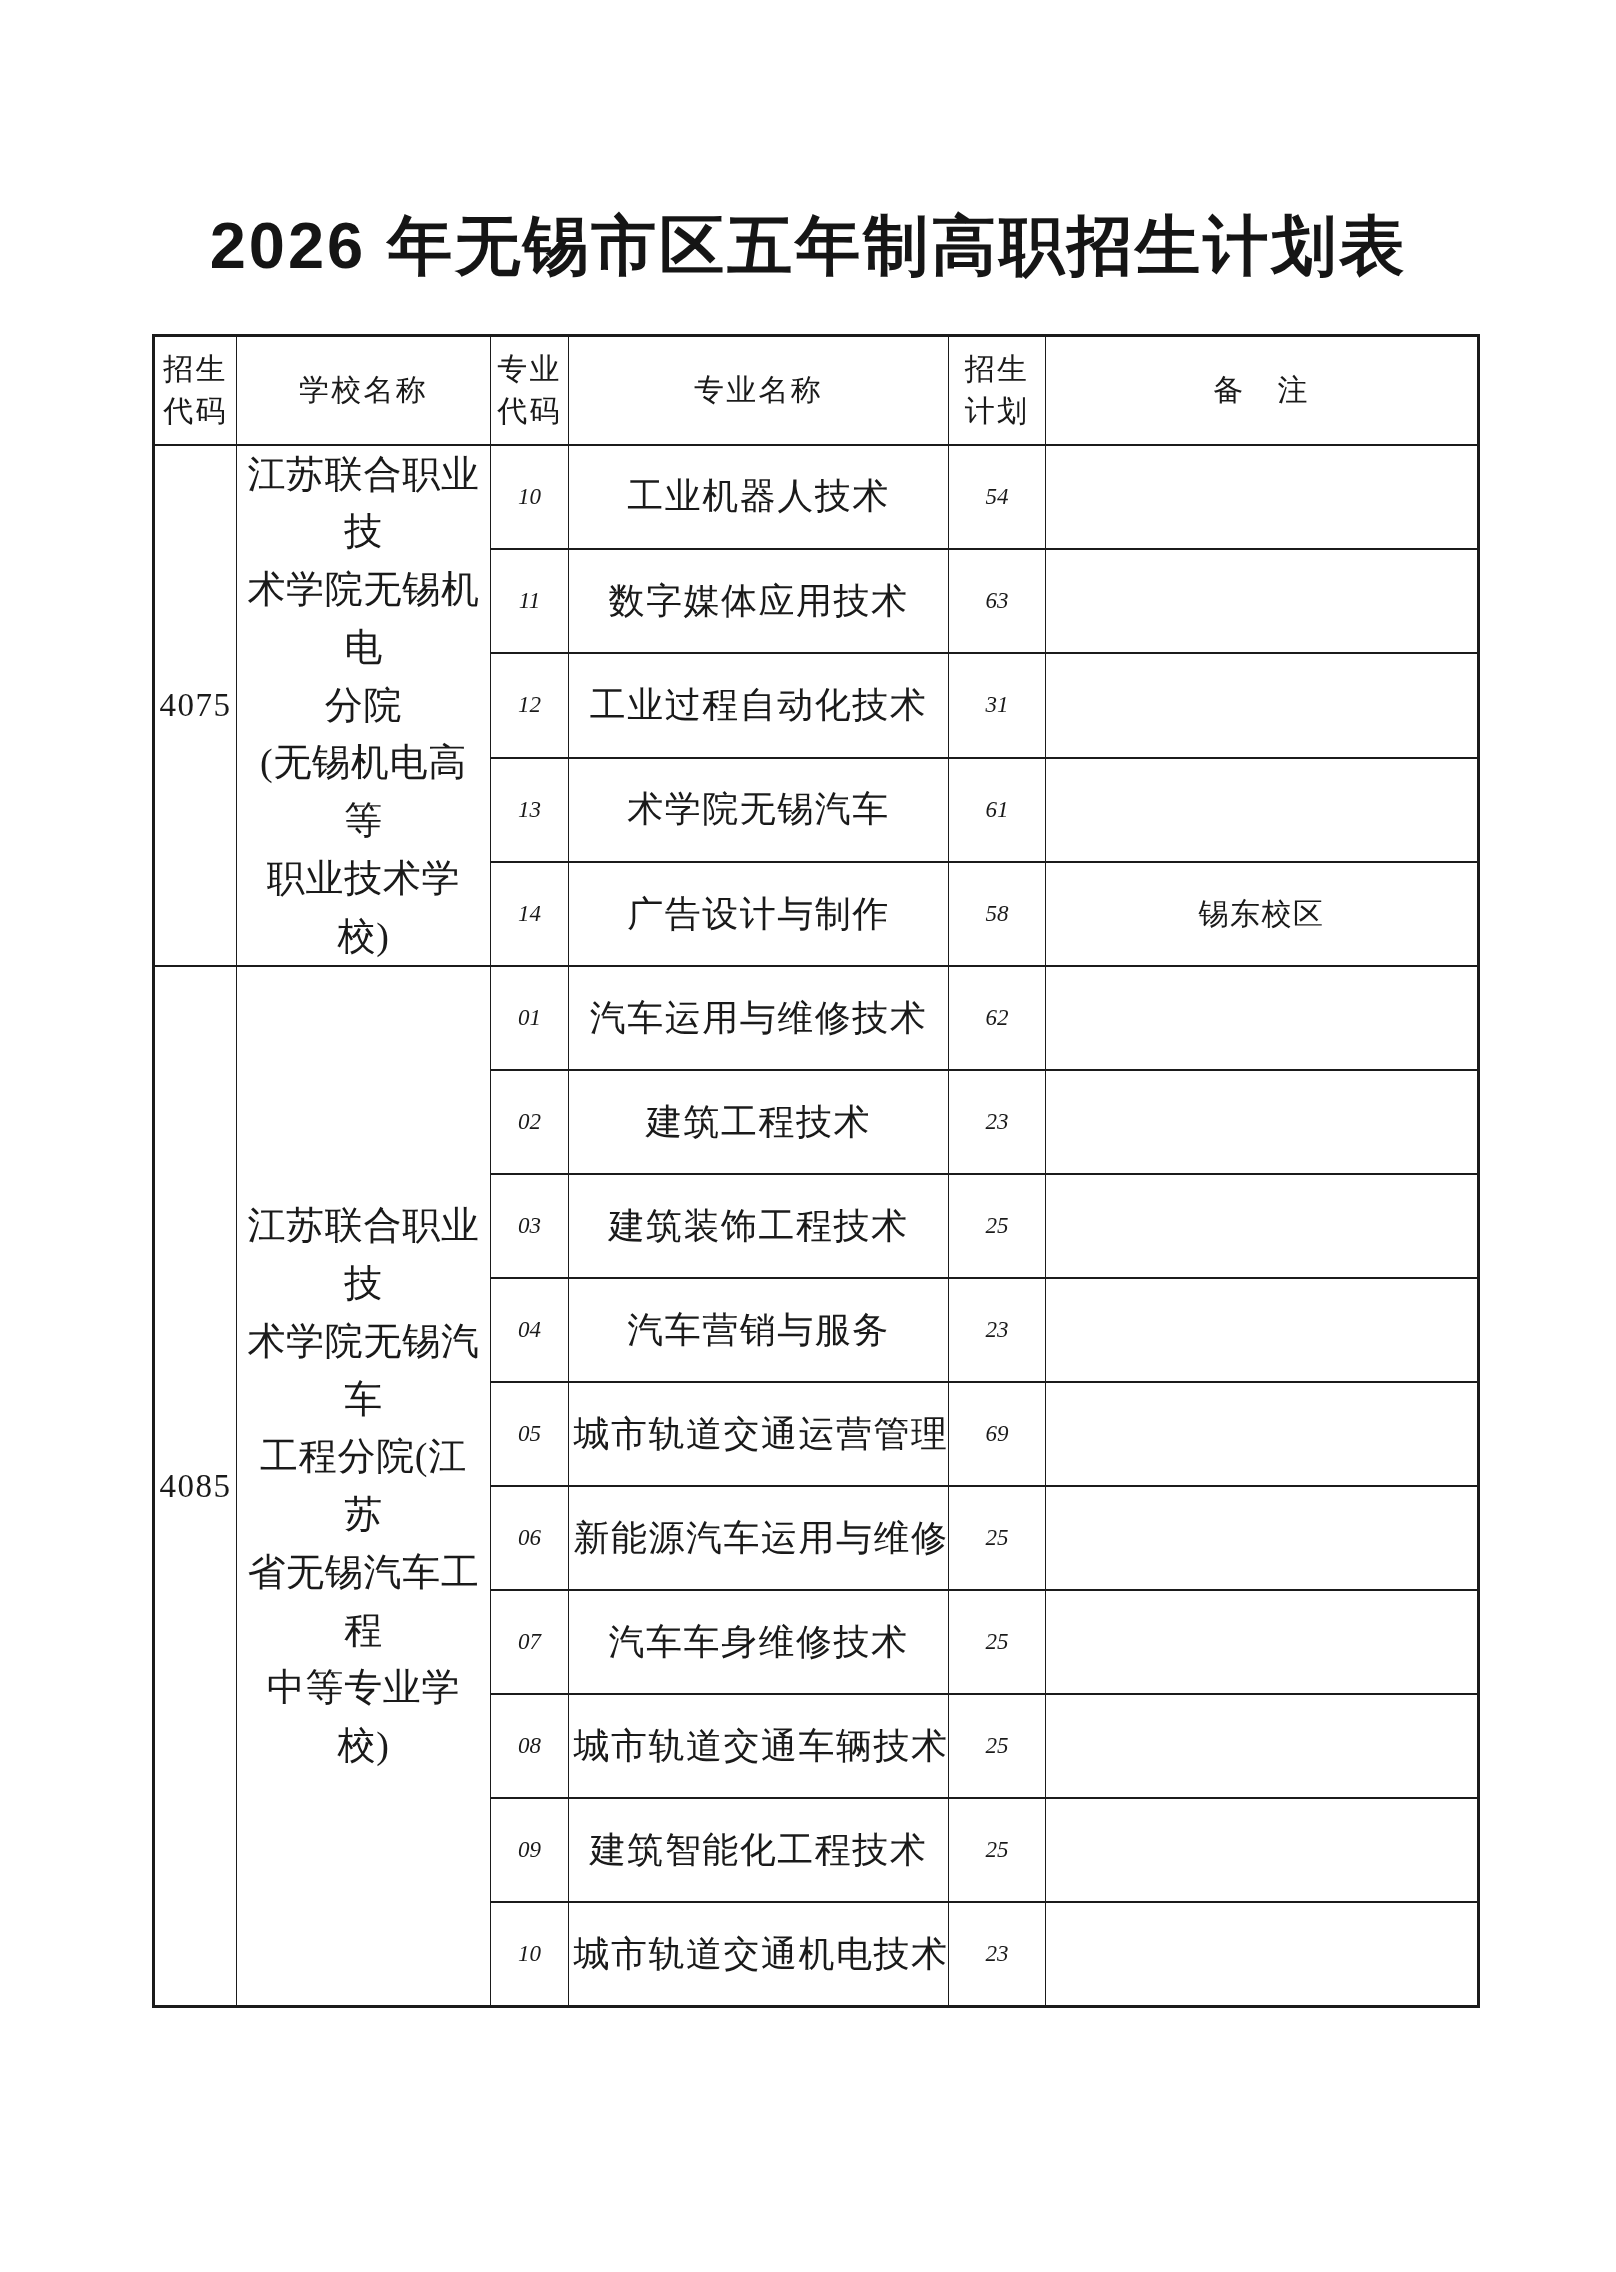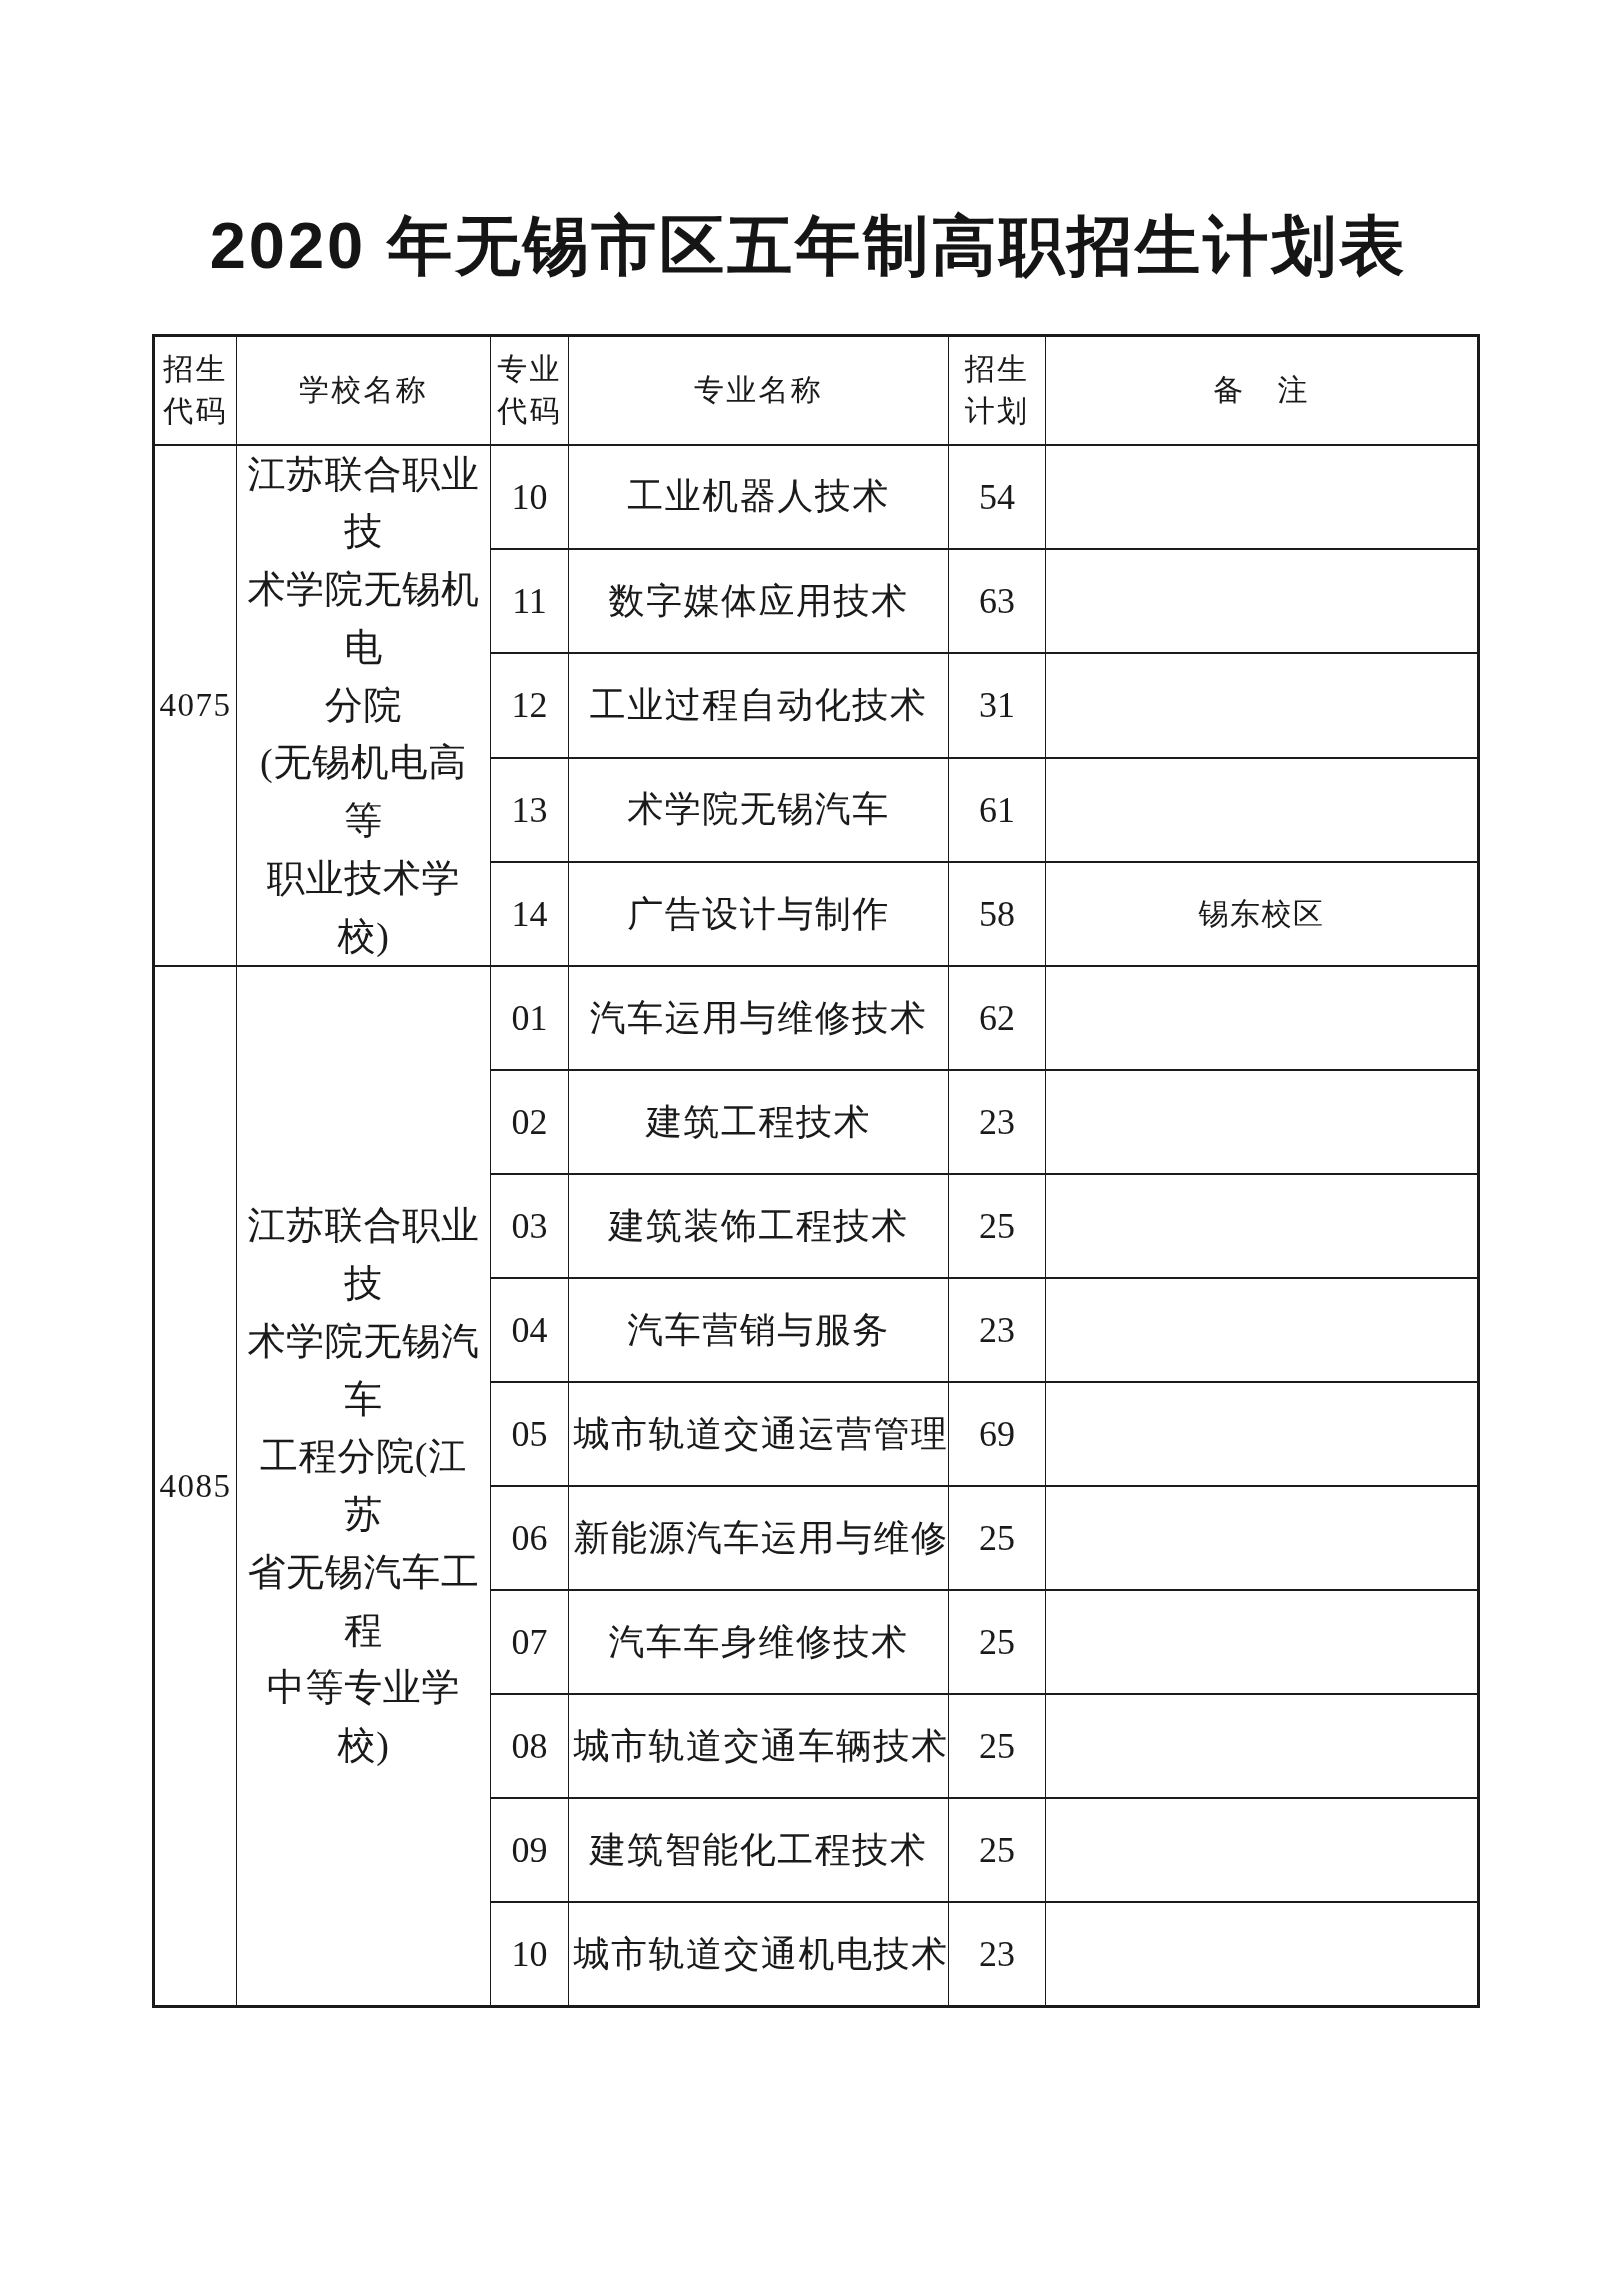--- a/index.html
+++ b/index.html
@@ -65,21 +65,22 @@
     letter-spacing: 1.5px;
   }
   td.cell-school-name {
     font-size: 38px;
     line-height: 1.52;
     white-space: pre-line;
     letter-spacing: 0.7px;
   }
   td.cell-major-code,
   td.cell-plan {
-    font-size: 36px;
+    font-size: 23px;
+    font-style: italic;
   }
   td.cell-major-name {
     font-size: 36px;
     letter-spacing: 1.5px;
     white-space: nowrap;
   }
   td.cell-note {
     font-size: 30px;
     letter-spacing: 1.5px;
   }
@@ -92,21 +93,21 @@
     font-size: 33px;
     letter-spacing: 1.5px;
     color: #1a1a1a;
   }
 </style>
 </head>
 <body>
 
 <div class="sheet">
 
-  <h1 class="doc-title">2020 年无锡市区五年制高职招生计划表</h1>
+  <h1 class="doc-title">2026 年无锡市区五年制高职招生计划表</h1>
 
   <table class="plan-table">
     <colgroup>
       <col style="width:83px">
       <col style="width:254px">
       <col style="width:78px">
       <col style="width:380px">
       <col style="width:97px">
       <col style="width:433px">
     </colgroup>

